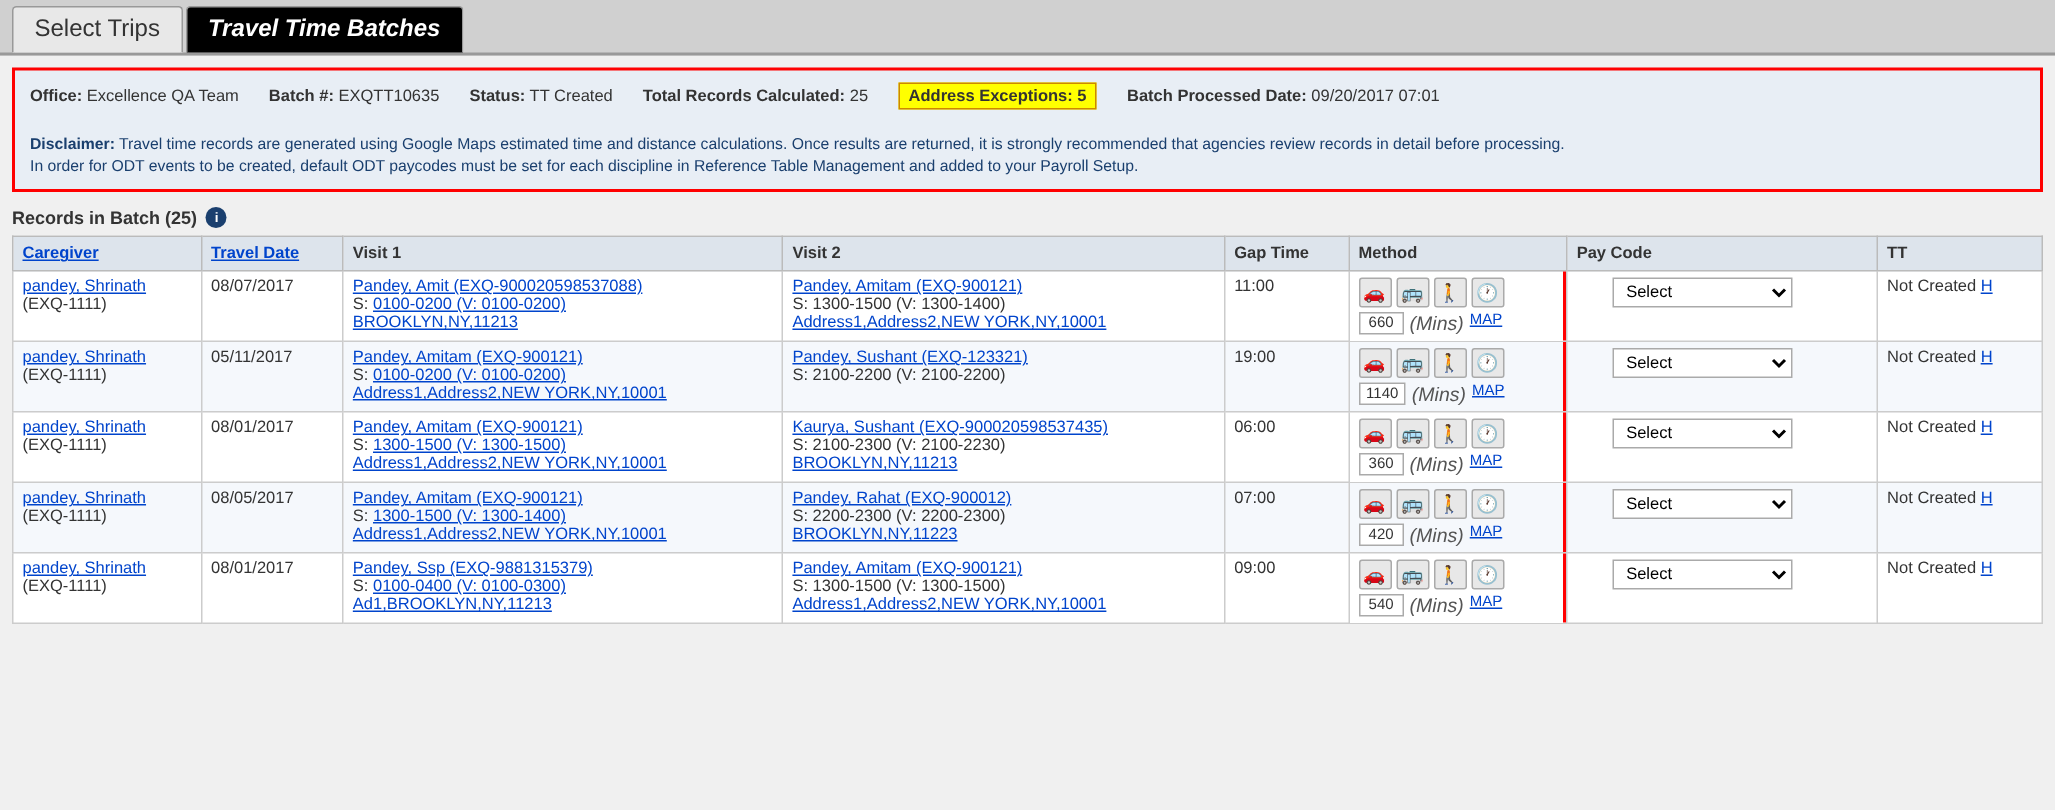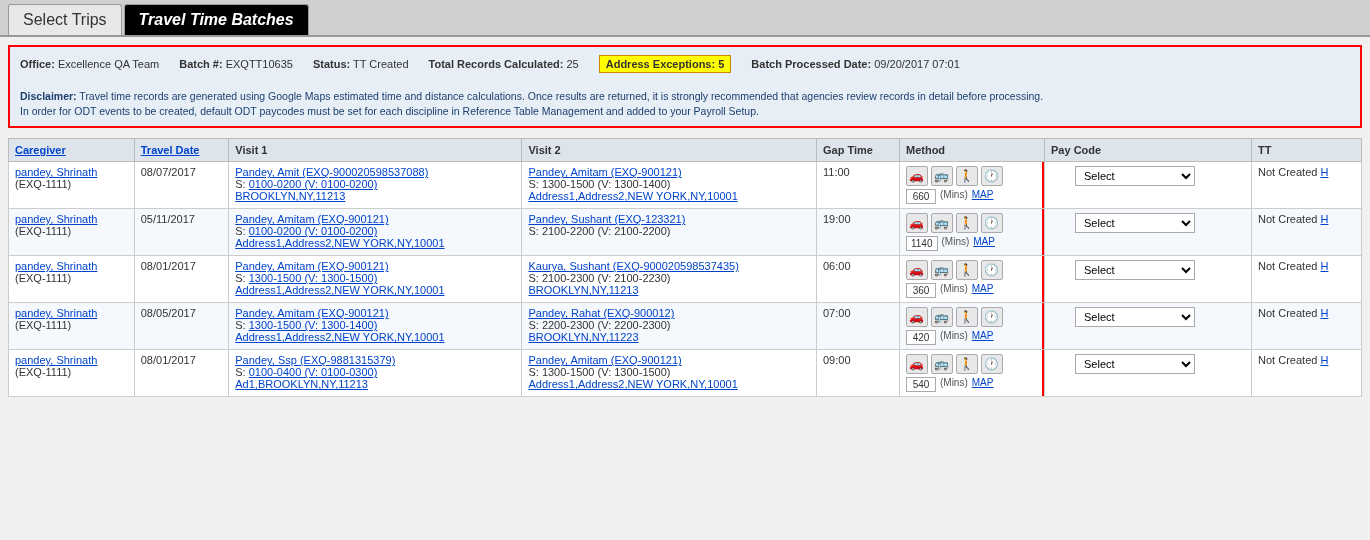--- a/index.html
+++ b/index.html
@@ -155,21 +155,21 @@
       margin-top: 2px;
     }
     .mins-box {
       border: 1px solid #aaa;
       padding: 1px 4px;
       font-size: 10px;
       background: white;
       min-width: 30px;
       text-align: center;
     }
-    .mins-label { font-size: 10px; color: #555; }
+    .mins-label { font-size: 13px; color: #555; font-style: italic; }
     .map-link { color: #0044cc; text-decoration: underline; font-size: 10px; cursor: pointer; }
 
     .pay-code-cell {
       display: flex;
       align-items: center;
       gap: 2px;
       padding-left: 24px;
     }
     .pay-select {
       font-size: 11px;
@@ -218,20 +218,24 @@
         <span>09/20/2017 07:01</span>
       </span>
     </div>
     <div class="disclaimer">
       <strong>Disclaimer:</strong><span> Travel time records are generated using Google Maps estimated time and distance calculations. Once results are returned, it is strongly recommended that agencies review records in detail before processing.</span><br>
       <span>In order for ODT events to be created, default ODT paycodes must be set for each discipline in Reference Table Management and added to your Payroll Setup.</span>
     </div>
   </div>
 
   <div class="records-section">
+    <div class="records-header">
+      <span>Records in Batch (25)</span>
+      <span class="info-icon">i</span>
+    </div>
 
     <table>
       <thead>
         <tr>
           <th class="sortable"><a>Caregiver</a></th>
           <th class="sortable"><a>Travel Date</a></th>
           <th>Visit 1</th>
           <th>Visit 2</th>
           <th>Gap Time</th>
           <th>Method</th>

